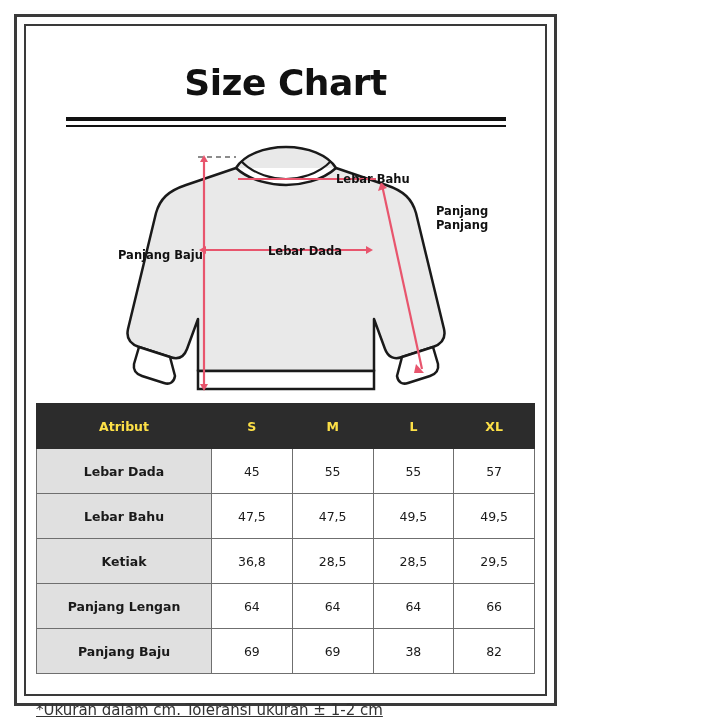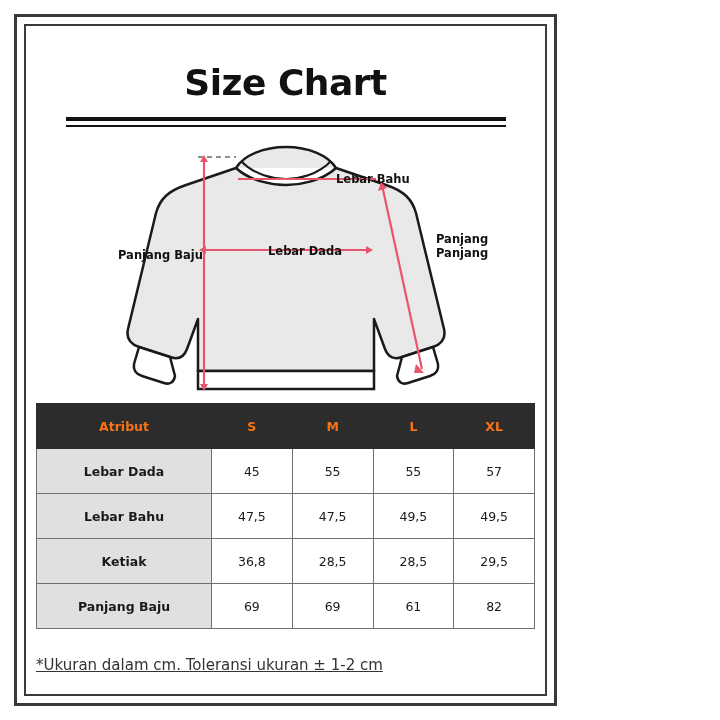--- a/index.html
+++ b/index.html
@@ -85,40 +85,40 @@
     position: absolute;
     font-size: 11.5px;
     font-weight: bold;
     color: #111111;
     font-family: "DejaVu Sans", sans-serif;
     line-height: 1.2;
   }
   .lbl-panjang-baju { left: 82px; top: 116px; }
   .lbl-lebar-bahu { left: 300px; top: 40px; }
   .lbl-lebar-dada { left: 232px; top: 112px; }
-  .lbl-panjang-lengan { left: 400px; top: 100px; text-align: left; }
+  .lbl-panjang-lengan { left: 400px; top: 72px; text-align: left; }
 
   table.size-table {
     width: 100%;
     border-collapse: collapse;
     margin-top: 2px;
     table-layout: fixed;
   }
   table.size-table th,
   table.size-table td {
     border: 1px solid #6f6f6f;
     text-align: center;
     font-size: 12.5px;
     color: #1a1a1a;
     height: 42px;
     font-family: "DejaVu Sans", sans-serif;
   }
   table.size-table thead th {
     background: #2c2c2c;
-    color: #f97316;
+    color: #fde047;
     font-weight: bold;
     font-size: 12.5px;
     border: 1px solid #2c2c2c;
   }
   table.size-table thead th.attr-head {
     width: 172px;
   }
   table.size-table tbody td.attr-cell {
     background: #e0e0e0;
     font-weight: bold;
@@ -231,24 +231,31 @@
           <td>49,5</td>
         </tr>
         <tr>
           <td class="attr-cell">Ketiak</td>
           <td>36,8</td>
           <td>28,5</td>
           <td>28,5</td>
           <td>29,5</td>
         </tr>
         <tr>
+          <td class="attr-cell">Panjang Lengan</td>
+          <td>64</td>
+          <td>64</td>
+          <td>64</td>
+          <td>66</td>
+        </tr>
+        <tr>
           <td class="attr-cell">Panjang Baju</td>
           <td>69</td>
           <td>69</td>
-          <td>61</td>
+          <td>38</td>
           <td>82</td>
         </tr>
       </tbody>
     </table>
 
     <div class="footnote">*Ukuran dalam cm. Toleransi ukuran ± 1-2 cm</div>
 
   </div>
 </div>
 

